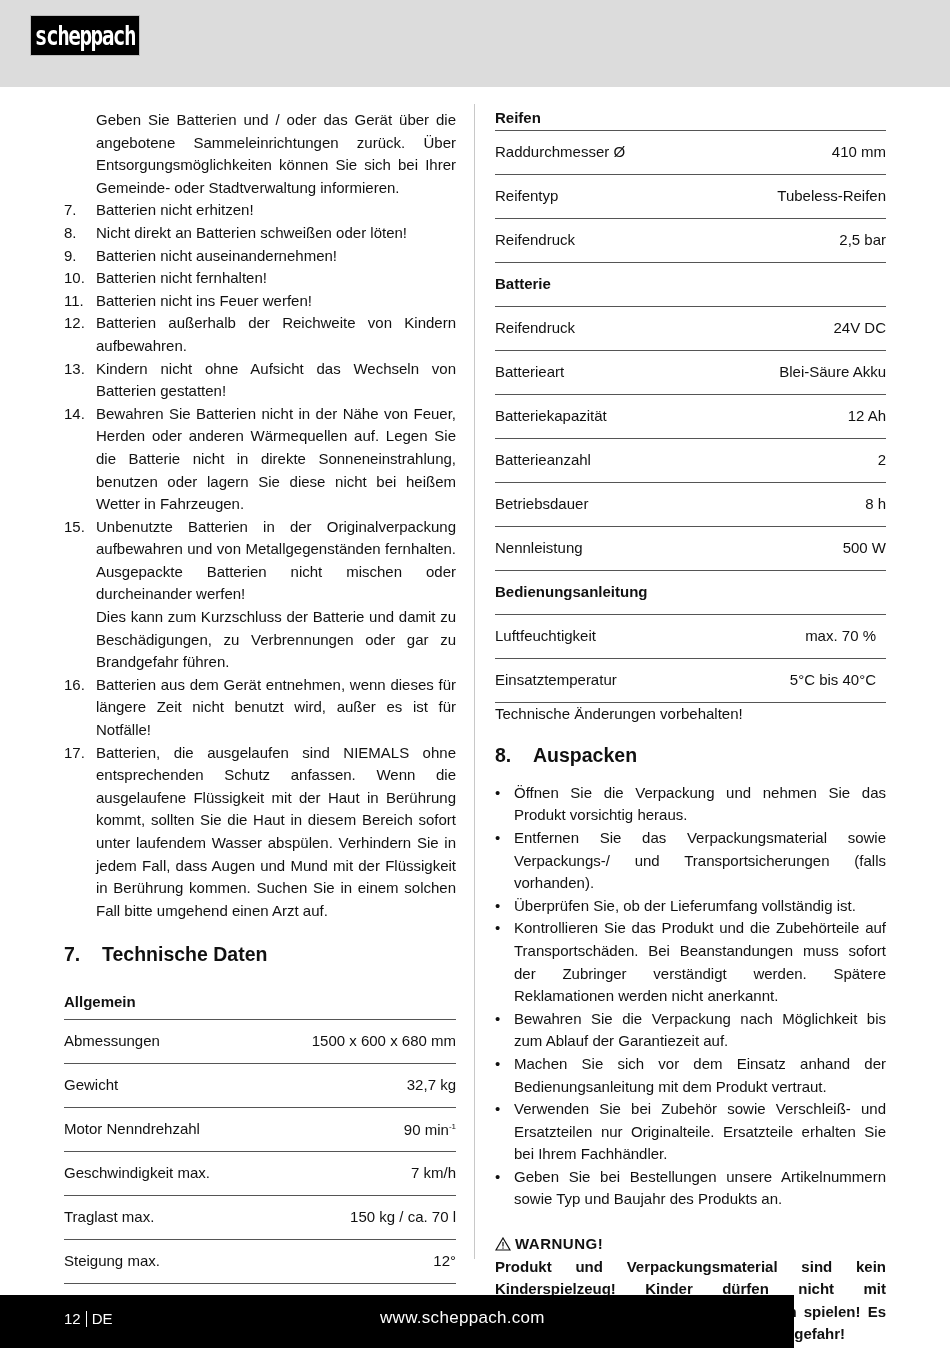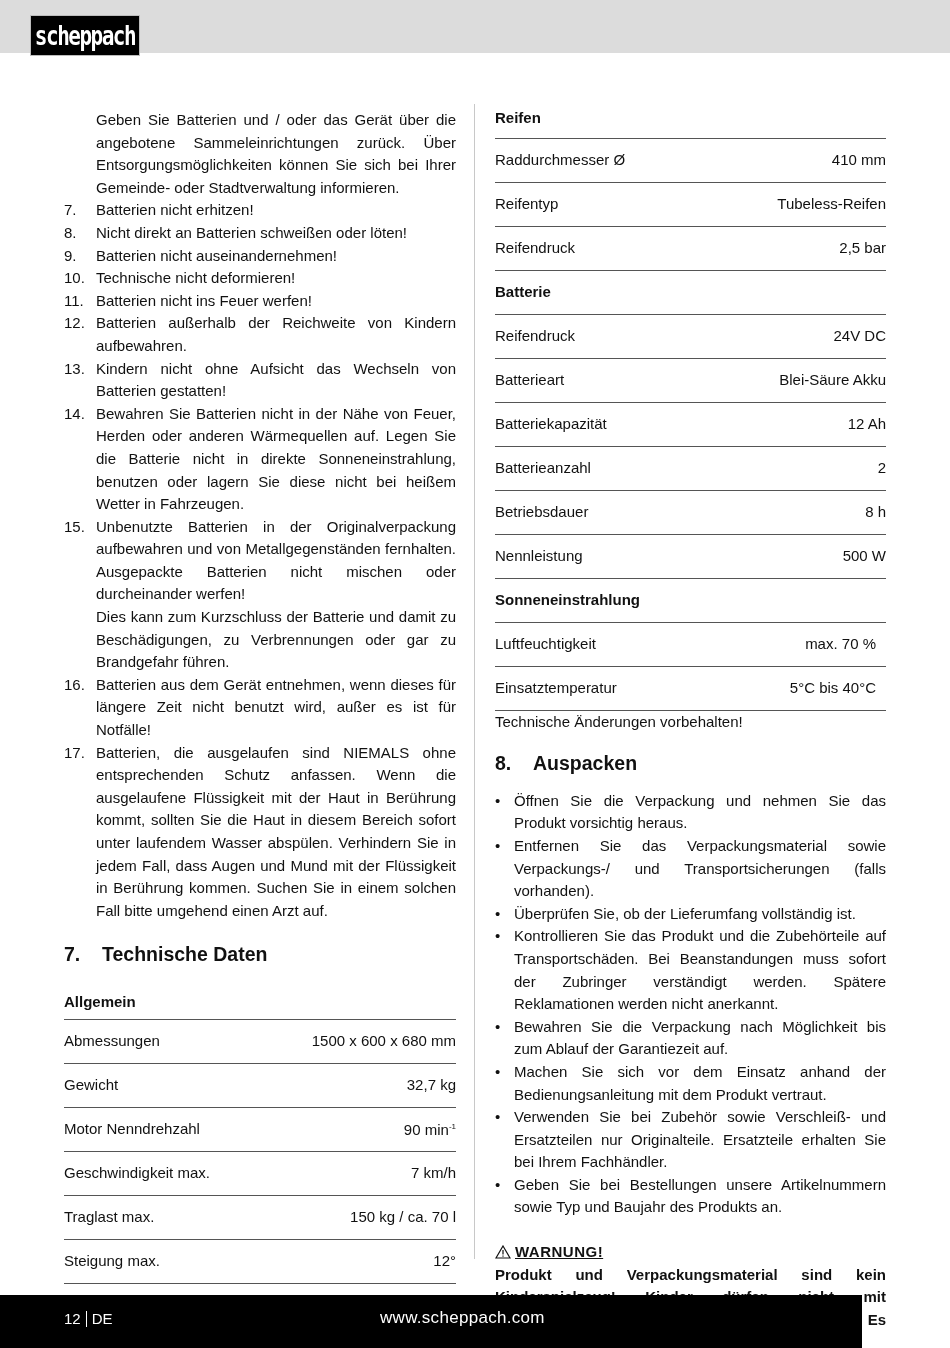--- a/index.html
+++ b/index.html
@@ -1,19 +1,19 @@
 <!DOCTYPE html>
 <html><head>
 <meta charset="utf-8">
 <style>
   * { margin: 0; padding: 0; box-sizing: border-box; }
   html, body { width: 950px; height: 1348px; background: #ffffff; overflow: hidden; }
   body { font-family: "Liberation Sans", sans-serif; color: #111111; position: relative; }
 
-  .header-bar { position: absolute; left: 0; top: 0; width: 950px; height: 53px; background: #dcdcdc; }
+  .header-bar { position: absolute; left: 0; top: 0; width: 950px; height: 87px; background: #dcdcdc; }
   .logo { position: absolute; left: 30px; top: 15px; width: 110px; height: 41px; background: #000; border: 1px solid #bdbdbd;
           display: flex; align-items: center; justify-content: center; }
   .logo span { color: #fff; font-family: "DejaVu Sans Mono", monospace; font-weight: bold; font-size: 21px; letter-spacing: -1.5px;
                transform: scaleY(1.25); display: inline-block; }
 
   .col-divider { position: absolute; left: 474px; top: 104px; width: 1px; height: 1155px; background: #c8c8c8; }
 
   .left-col { position: absolute; left: 64px; top: 109px; width: 392px; font-size: 15px; line-height: 22.6px; }
   .right-col { position: absolute; left: 495px; top: 107px; width: 391px; font-size: 15px; line-height: 22.6px; }
 
@@ -31,34 +31,34 @@
   .spec-table { width: 100%; border-collapse: collapse; }
   .spec-table td { font-size: 15px; padding: 0; height: 44px; vertical-align: middle; }
   .spec-table tr { border-top: 1.5px solid #555; }
   .spec-table tr.last { border-bottom: 1.5px solid #555; }
   .spec-table td.val { text-align: right; white-space: nowrap; }
   .spec-table td.val.inset { padding-right: 10px; }
   .spec-table tr.group td { font-weight: bold; margin-top: 16px; }
   sup { font-size: 8px; vertical-align: 6px; }
 
   .left-col .allg-title { margin-top: 25px; margin-bottom: 5px; }
-  .right-col .reifen-title { margin-bottom: 8px; }
+  .right-col .reifen-title { margin-bottom: 0; }
 
   .note { }
   .right-col .section-heading { margin-top: 19px; margin-bottom: 15px; }
 
   .bullet-list { list-style: none; }
   .bullet-list li { position: relative; padding-left: 19px; text-align: justify; }
   .bullet-list li .dot { position: absolute; left: 0; top: 0; }
 
   .warning { margin-top: 22px; font-weight: bold; text-align: justify; }
-  .warning .warn-head { display: flex; align-items: center; letter-spacing: 0.5px; text-decoration: underline; }
+  .warning .warn-head { display: flex; align-items: center; letter-spacing: 0.5px; }
   .warning .warn-icon { width: 16px; height: 14px; margin-right: 4px; }
 
-  .footer-bar { position: absolute; left: 0; top: 1295px; width: 862px; height: 53px; background: #000; color: #fff; }
+  .footer-bar { position: absolute; left: 0; top: 1295px; width: 794px; height: 53px; background: #000; color: #fff; }
   .footer-bar .page-info { position: absolute; left: 64px; top: 15px; font-size: 15px; }
   .footer-bar .page-info .sep { display: inline-block; width: 1px; height: 16px; background: #fff; vertical-align: -3px; margin: 0 5px; }
   .footer-bar .website { position: absolute; left: 380px; top: 13px; font-size: 17px; font-weight: normal; letter-spacing: 0.3px; }
 </style>
 </head>
 <body>
 
 <div class="header-bar">
   <div class="logo">
     <span>scheppach</span>
@@ -67,21 +67,21 @@
 
 <div class="col-divider"></div>
 
 <div class="left-col">
   <p class="intro-para">Geben Sie Batterien und / oder das Gerät über die angebotene Sammeleinrichtungen zurück. Über Entsorgungsmöglichkeiten können Sie sich bei Ihrer Gemeinde- oder Stadtverwaltung informieren.</p>
 
   <ul class="num-list">
     <li><span class="num">7.</span><span>Batterien nicht erhitzen!</span></li>
     <li><span class="num">8.</span><span>Nicht direkt an Batterien schweißen oder löten!</span></li>
     <li><span class="num">9.</span><span>Batterien nicht auseinandernehmen!</span></li>
-    <li><span class="num">10.</span><span>Technische nicht deformieren!</span></li>
+    <li><span class="num">10.</span><span>Batterien nicht fernhalten!</span></li>
     <li><span class="num">11.</span><span>Batterien nicht ins Feuer werfen!</span></li>
     <li><span class="num">12.</span><span>Batterien außerhalb der Reichweite von Kindern aufbewahren.</span></li>
     <li><span class="num">13.</span><span>Kindern nicht ohne Aufsicht das Wechseln von Batterien gestatten!</span></li>
     <li><span class="num">14.</span><span>Bewahren Sie Batterien nicht in der Nähe von Feuer, Herden oder anderen Wärmequellen auf. Legen Sie die Batterie nicht in direkte Sonneneinstrahlung, benutzen oder lagern Sie diese nicht bei heißem Wetter in Fahrzeugen.</span></li>
     <li><span class="num">15.</span><span>Unbenutzte Batterien in der Originalverpackung aufbewahren und von Metallgegenständen fernhalten. Ausgepackte Batterien nicht mischen oder durcheinander werfen!</span><span class="sub">Dies kann zum Kurzschluss der Batterie und damit zu Beschädigungen, zu Verbrennungen oder gar zu Brandgefahr führen.</span></li>
     <li><span class="num">16.</span><span>Batterien aus dem Gerät entnehmen, wenn dieses für längere Zeit nicht benutzt wird, außer es ist für Notfälle!</span></li>
     <li><span class="num">17.</span><span>Batterien, die ausgelaufen sind NIEMALS ohne entsprechenden Schutz anfassen. Wenn die ausgelaufene Flüssigkeit mit der Haut in Berührung kommt, sollten Sie die Haut in diesem Bereich sofort unter laufendem Wasser abspülen. Verhindern Sie in jedem Fall, dass Augen und Mund mit der Flüssigkeit in Berührung kommen. Suchen Sie in einem solchen Fall bitte umgehend einen Arzt auf.</span></li>
   </ul>
 
   <h2 class="section-heading">
@@ -157,21 +157,21 @@
         </tr>
     <tr>
           <td>Betriebsdauer</td>
           <td class="val">8 h</td>
         </tr>
     <tr>
           <td>Nennleistung</td>
           <td class="val">500 W</td>
         </tr>
     <tr class="group">
-          <td colspan="2">Sonneneinstrahlung</td>
+          <td colspan="2">Bedienungsanleitung</td>
         </tr>
     <tr>
           <td>Luftfeuchtigkeit</td>
           <td class="val inset">max. 70 %</td>
         </tr>
     <tr class="last">
           <td>Einsatztemperatur</td>
           <td class="val inset">5°C bis 40°C</td>
         </tr>
   </tbody>

